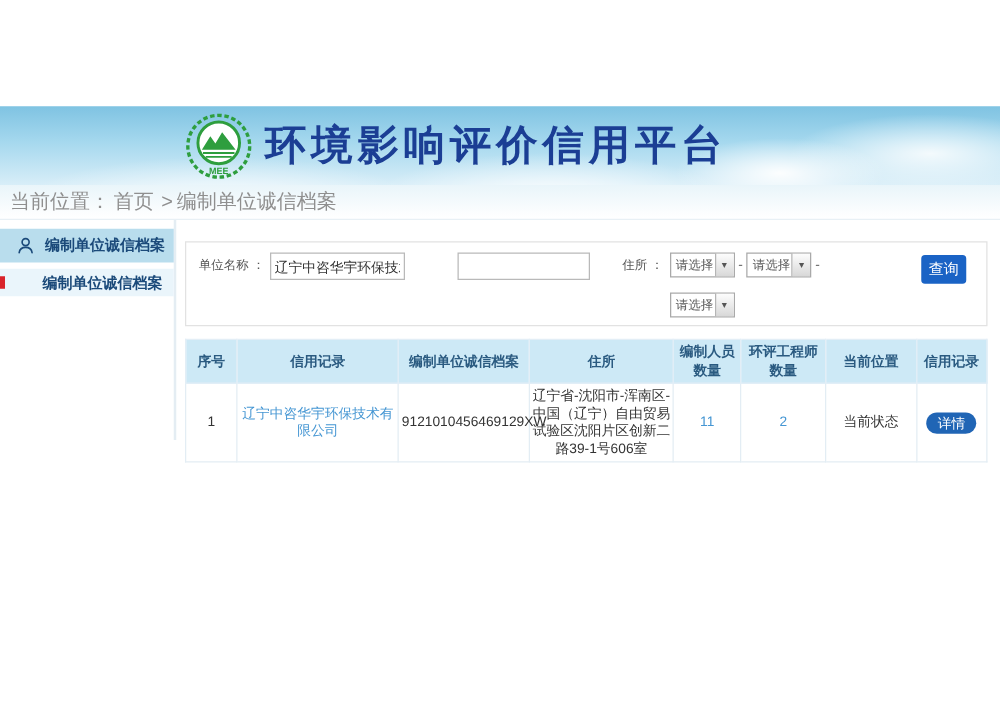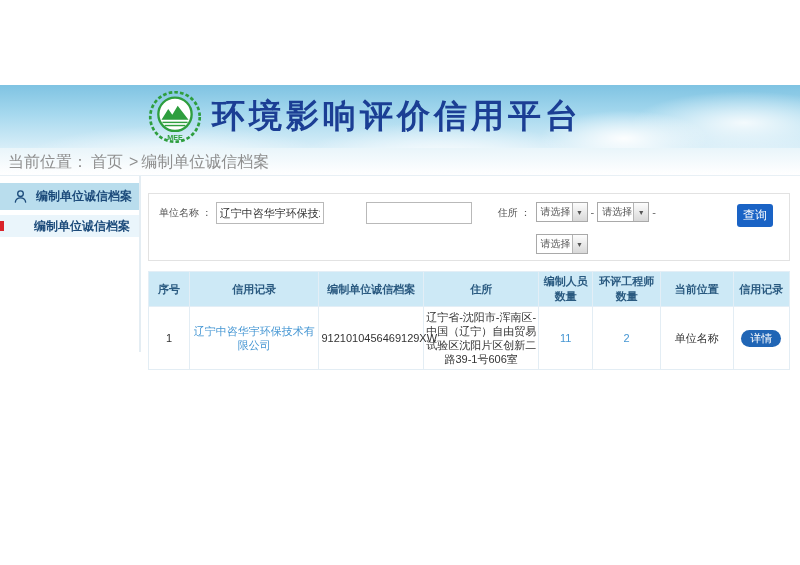--- a/index.html
+++ b/index.html
@@ -205,21 +205,21 @@
               <a class="cell-link">辽宁中咨华宇环保技术有限公司</a>
             </td>
             <td>9121010456469129XW</td>
             <td>辽宁省-沈阳市-浑南区-中国（辽宁）自由贸易试验区沈阳片区创新二路39-1号606室</td>
             <td>
               <a class="cell-link">11</a>
             </td>
             <td>
               <a class="cell-link">2</a>
             </td>
-            <td>单位名称</td>
+            <td>当前状态</td>
             <td>
               <button class="btn-detail">详情</button>
             </td>
           </tr>
         </tbody>
       </table>
 
     </div>
   </div>
 

